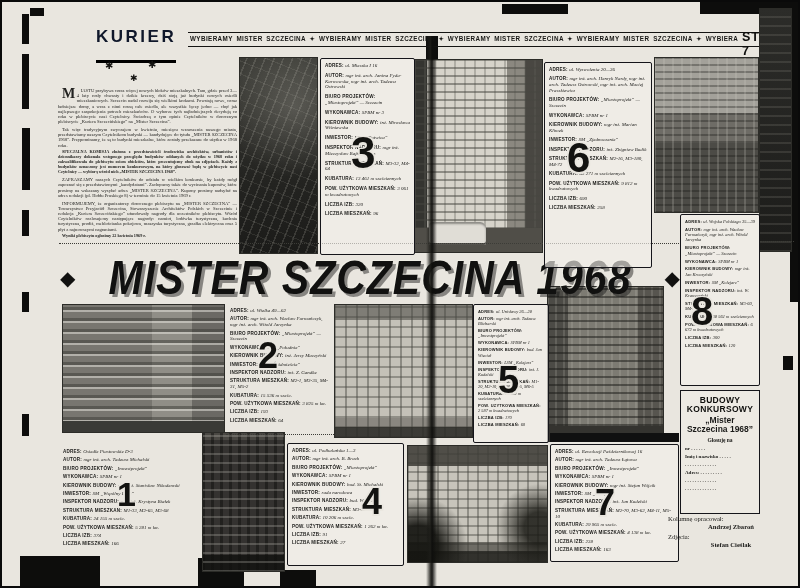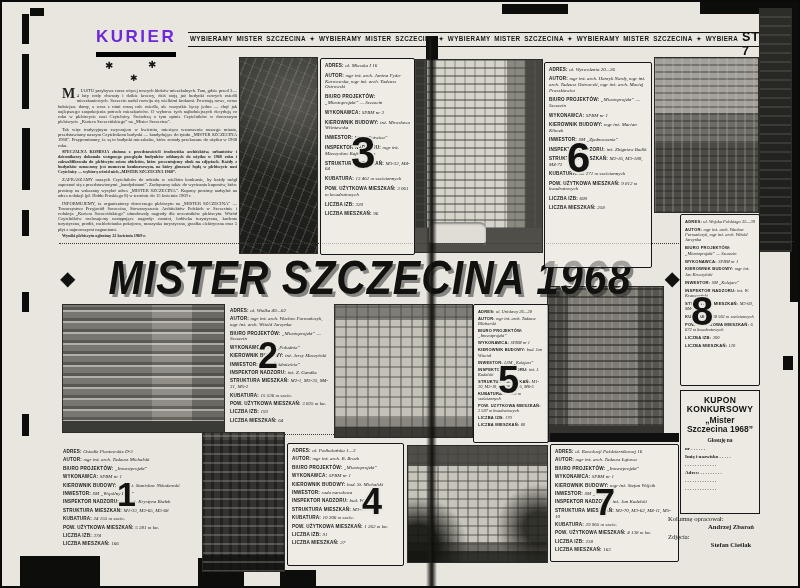--- a/index.html
+++ b/index.html
@@ -5,22 +5,22 @@
   html,body{margin:0;padding:0;background:#cfccc6;}
   .canvas{position:relative;width:800px;height:588px;background:#e9e6df;overflow:hidden;
           border:2px solid #0a0a0a;box-sizing:border-box;font-family:"Liberation Serif",serif;color:#1c1c1a;}
   [data-name]{box-sizing:border-box;}
 
   
   .mark{position:absolute;background:#0d0d0c;}
 
   
   .kurier{position:absolute;left:94px;top:26px;font-family:"Liberation Sans",sans-serif;
-          font-weight:900;font-size:17px;letter-spacing:2.5px;color:#6d28d9;
-          border-bottom:5px solid #000000;padding-bottom:7px;line-height:17px;}
+          font-weight:900;font-size:17px;letter-spacing:2.5px;color:#0f172a;
+          border-bottom:3px solid #000000;padding-bottom:15px;line-height:17px;}
   .rule{position:absolute;border-top:1.5px solid #141412;}
   .rule-top{left:186px;top:30px;width:601px;}
   .rule-bottom{left:186px;top:44px;width:601px;}
   .slogan{position:absolute;left:188px;top:33px;width:548px;height:10px;overflow:hidden;
           font-family:"Liberation Sans",sans-serif;font-weight:bold;font-size:6.3px;
           letter-spacing:.4px;word-spacing:1.6px;white-space:nowrap;color:#171715;}
   .strnum{position:absolute;left:740px;top:28px;font-family:"Liberation Sans",sans-serif;
           font-weight:900;font-size:12.5px;letter-spacing:1px;color:#0e0e0c;}
   .star{position:absolute;color:#141412;font-size:10px;}
 
@@ -322,21 +322,21 @@
         <div class="spec-line" data-name="spec-line"><span class="spec-label" data-name="spec-label">INSPEKTOR NADZORU: </span><span class="spec-val" data-name="spec-value">inż. W. Krawczyński</span></div>
         <div class="spec-line" data-name="spec-line"><span class="spec-label" data-name="spec-label">STRUKTURA MIESZKAŃ: </span><span class="spec-val" data-name="spec-value">M3-60, M4-60</span></div>
         <div class="spec-line" data-name="spec-line"><span class="spec-label" data-name="spec-label">KUBATURA: </span><span class="spec-val" data-name="spec-value">38 561 m sześciennych</span></div>
         <div class="spec-line" data-name="spec-line"><span class="spec-label" data-name="spec-label">POW. UŻYTKOWA MIESZKAŃ: </span><span class="spec-val" data-name="spec-value">6 672 m kwadratowych</span></div>
         <div class="spec-line" data-name="spec-line"><span class="spec-label" data-name="spec-label">LICZBA IZB: </span><span class="spec-val" data-name="spec-value">300</span></div>
         <div class="spec-line" data-name="spec-line"><span class="spec-label" data-name="spec-label">LICZBA MIESZKAŃ: </span><span class="spec-val" data-name="spec-value">120</span></div>
       </div>
   </section>
 
   <aside class="kupon" data-name="contest-coupon">
-    <div class="k-title" data-name="coupon-title">KUPON KONKURSOWY</div>
+    <div class="k-title" data-name="coupon-title">BUDOWY KONKURSOWY</div>
     <div class="k-sub" data-name="coupon-subtitle">„Mister Szczecina 1968”</div>
     <div class="k-row k-vote" data-name="coupon-vote-label">Głosuję na</div>
     <div class="k-row" data-name="coupon-number-line">nr . . . . . .</div>
     <div class="k-row" data-name="coupon-name-line">Imię i nazwisko . . . . .</div>
     <div class="k-row" data-name="coupon-dots">. . . . . . . . . . . . .</div>
     <div class="k-row" data-name="coupon-address-line">Adres: . . . . . . . . .</div>
     <div class="k-row" data-name="coupon-dots">. . . . . . . . . . . . .</div>
     <div class="k-row" data-name="coupon-dots">. . . . . . . . . . . . .</div>
   </aside>
 

